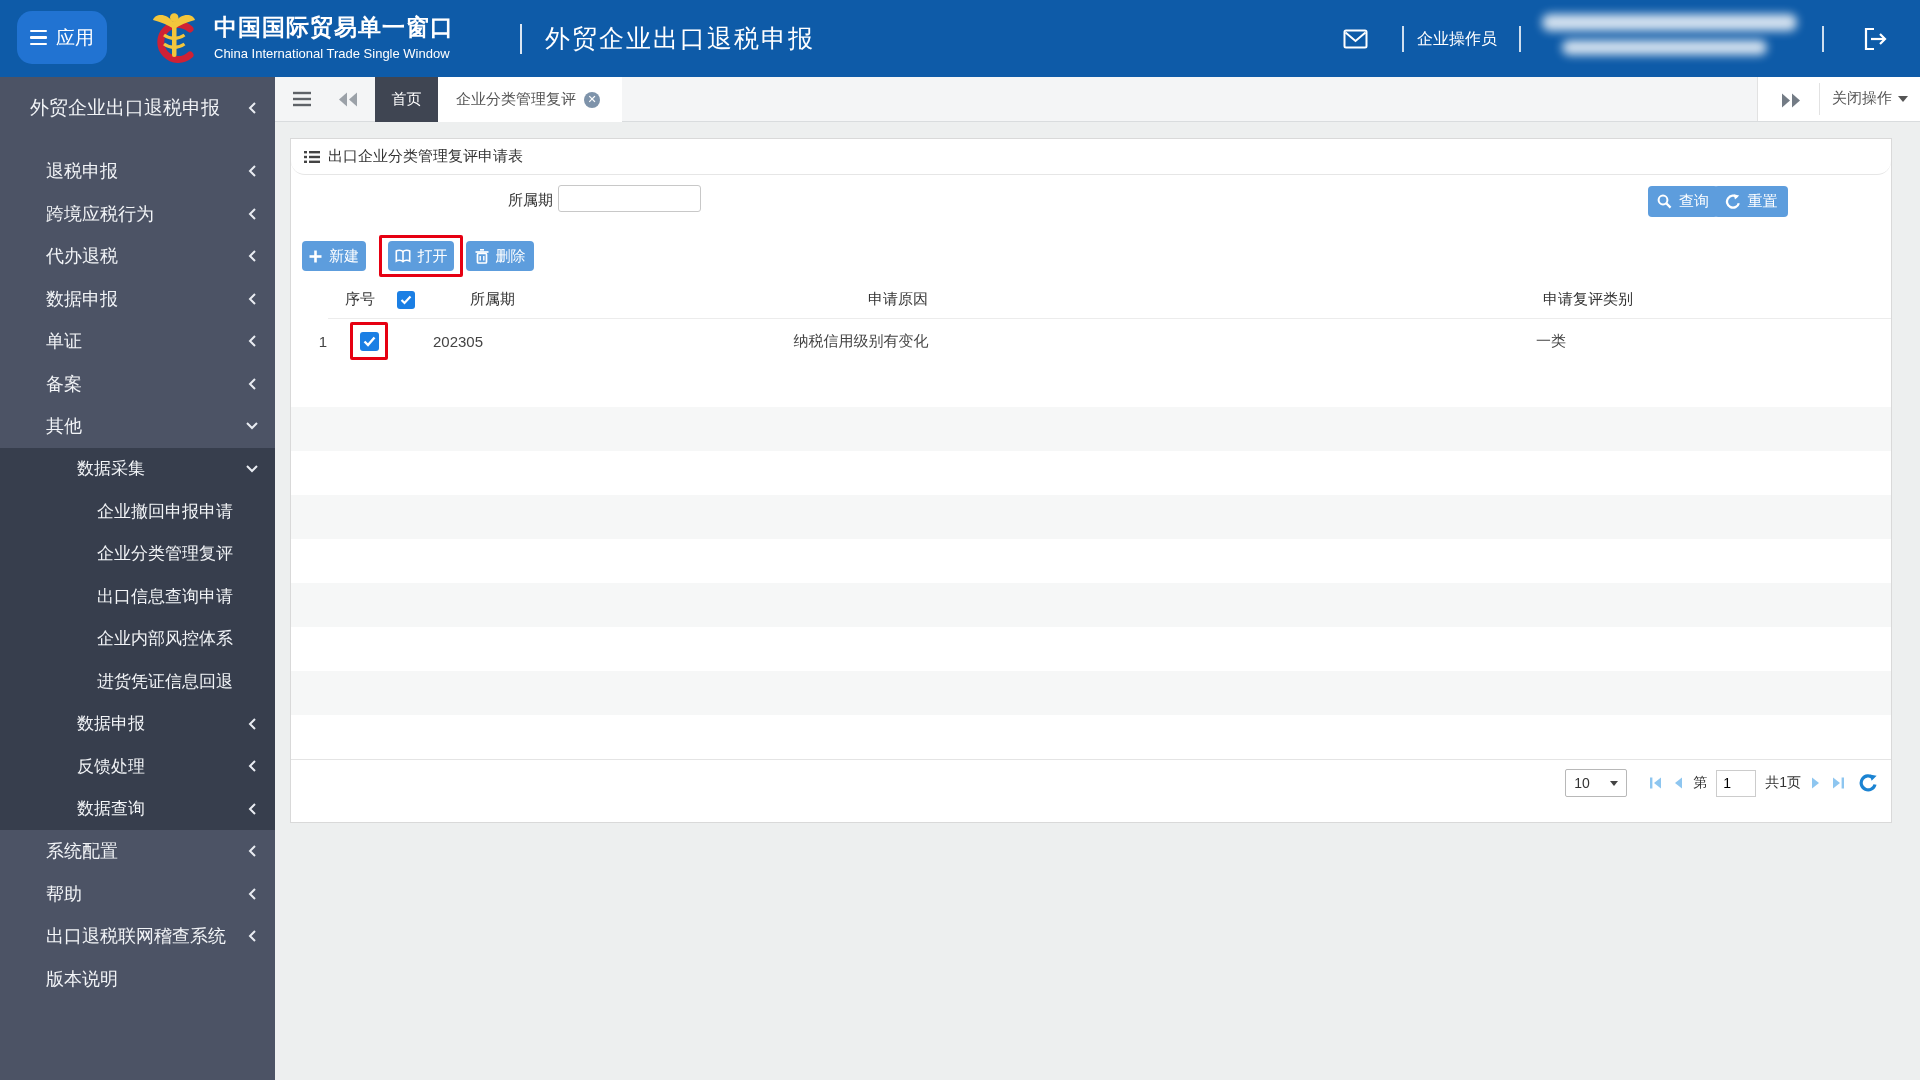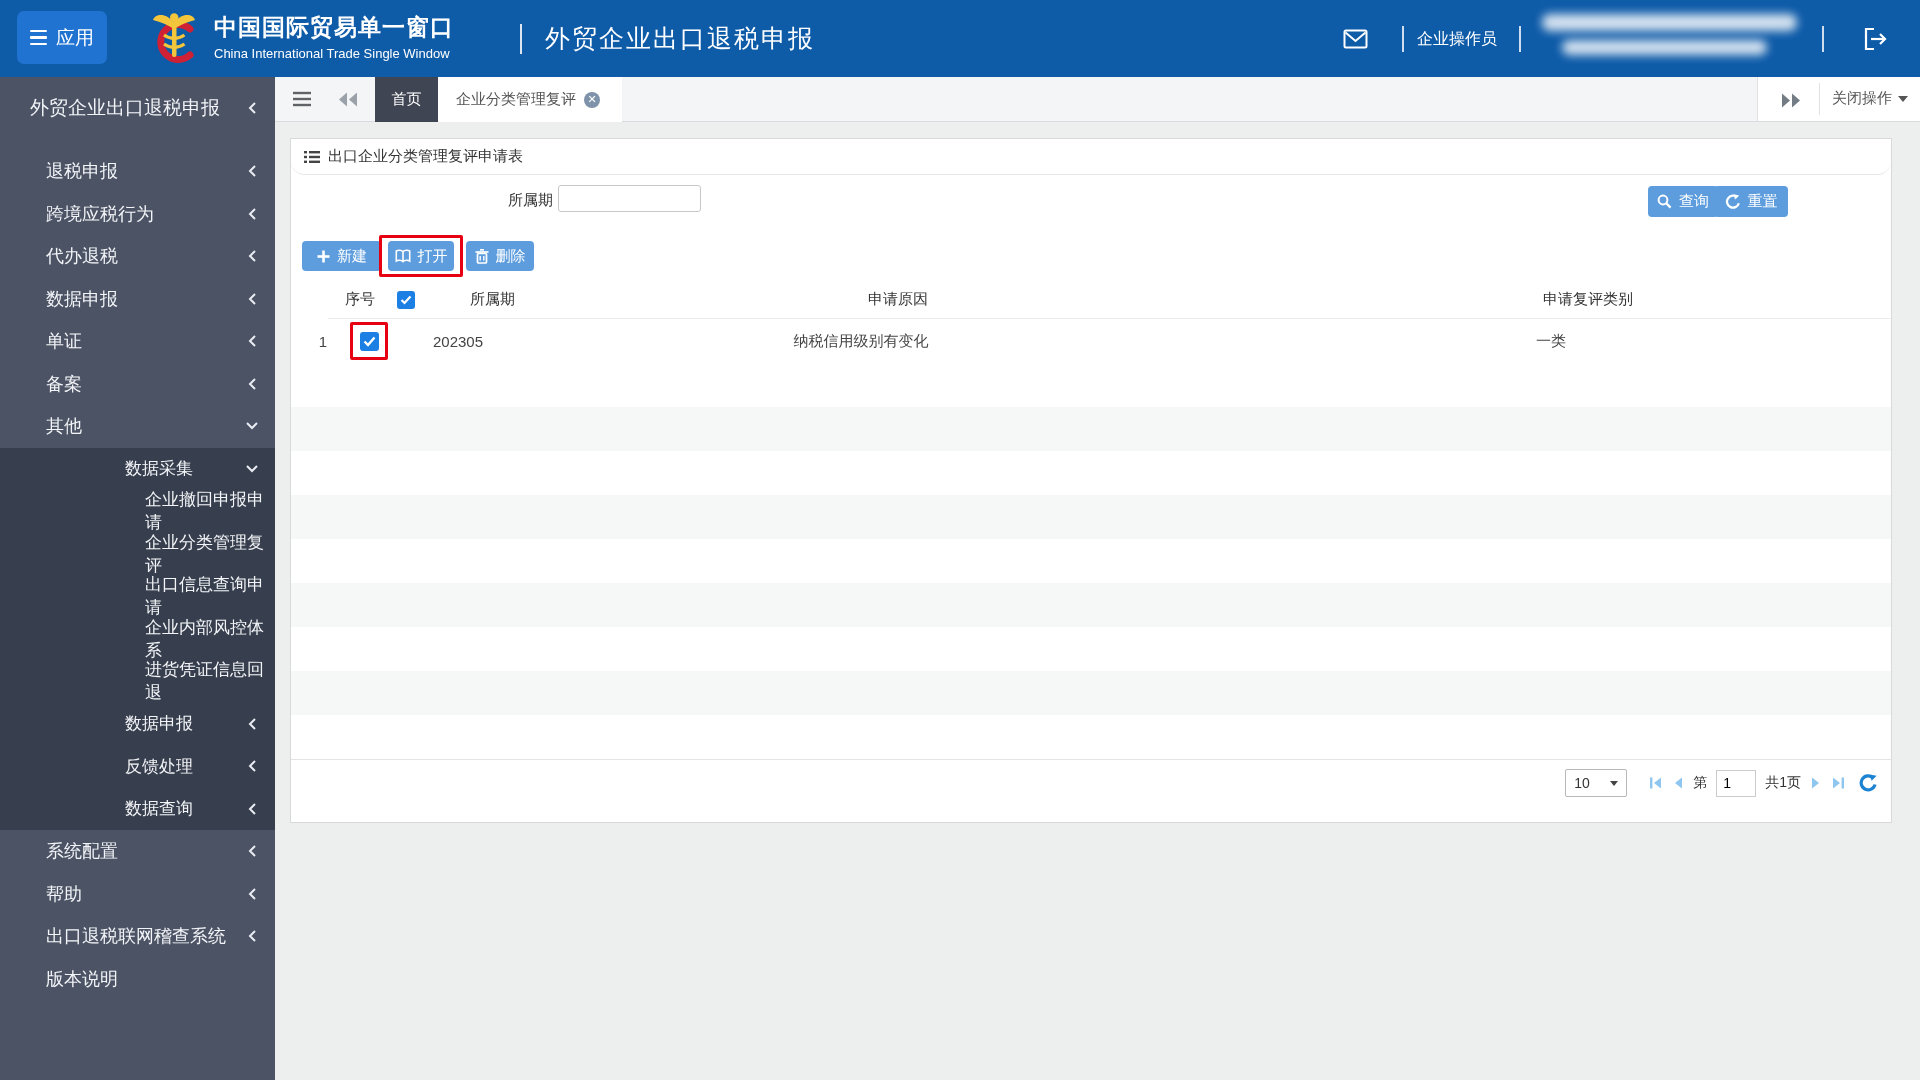--- a/index.html
+++ b/index.html
@@ -3,21 +3,21 @@
 <meta charset="utf-8">
 <style>
   * { margin:0; padding:0; box-sizing:border-box; }
   html,body { width:1920px; height:1080px; }
   body { font-family:"Liberation Sans","DejaVu Sans",sans-serif; background:#edefef; }
   .screen { position:relative; width:1920px; height:1080px; overflow:hidden; }
 
   
   .topbar { position:absolute; left:0; top:0; width:1920px; height:77px; background:#0e5ba8; }
   .app-btn { position:absolute; left:17px; top:11px; width:90px; height:53px; background:#2173d2;
-             border-radius:7px; color:#fff; display:flex; align-items:center; justify-content:center;
+             border-radius:15px; color:#fff; display:flex; align-items:center; justify-content:center;
              gap:9px; font-size:19px; cursor:pointer; }
   .hamb { display:inline-flex; flex-direction:column; gap:4px; }
   .hamb i { display:block; width:17px; height:2.5px; background:#fff; border-radius:1px; }
   .logo { position:absolute; left:146px; top:8px; }
   .brand { position:absolute; left:214px; top:12px; color:#fff; }
   .brand-title { font-size:23px; font-weight:bold; letter-spacing:1px; }
   .brand-sub { font-size:13px; margin-top:3px; }
   .vsep { position:absolute; top:24px; width:2px; height:30px; background:rgba(255,255,255,.85); }
   .module-title { position:absolute; left:545px; top:22px; color:#fff; font-size:25px; letter-spacing:2px; }
   .top-right-sep { position:absolute; top:26px; width:1.5px; height:26px; background:rgba(255,255,255,.8); }
@@ -26,21 +26,21 @@
   .redacted { position:absolute; background:rgba(255,255,255,.82); border-radius:8px; filter:blur(5px); }
   .logout-ico { position:absolute; left:1862px; top:26px; cursor:pointer; }
 
   
   .sidebar { position:absolute; left:0; top:77px; width:275px; height:1003px; background:#4c5365; color:#f2f4f7; }
   .side-title { position:absolute; top:0; left:0; right:0; height:73px; }
   .side-title span.t { position:absolute; left:30px; top:18px; font-size:19px; }
   .side-title .chev { position:absolute; right:18px; top:24px; }
   .side-menu { position:absolute; top:73px; left:0; right:0; }
   .side-item { position:relative; height:42.5px; display:flex; align-items:center; cursor:pointer; }
-  .side-item.sub { background:#373e4d;padding-left:48px; }
+  .side-item.sub { background:#373e4d; }
   .side-item .side-label { display:block; }
   .side-item.lvl1 .side-label { padding-left:46px; font-size:18px; }
   .side-item.lvl2 .side-label { padding-left:77px; font-size:17px; }
   .side-item.lvl3 .side-label { padding-left:97px; font-size:17px; }
   .chev { width:10px; height:14px; display:inline-flex; }
   .side-item .chev { position:absolute; right:18px; top:14px; }
   .chev.down { transform:rotate(-90deg); }
 
   
   .tabbar { position:absolute; left:275px; top:77px; width:1645px; height:45px; background:#f4f5f6;
@@ -67,21 +67,21 @@
   .panel-title { position:absolute; left:0; top:0; right:0; height:36px; border-bottom:1px solid #e6e6e6;
                  display:flex; align-items:center; padding-left:13px; gap:8px; font-size:15px; color:#333; font-weight:500;border-radius:14px; }
   .filter-label { position:absolute; left:162px; top:52px; width:100px; text-align:right; font-size:15px; color:#333; }
   .filter-input { position:absolute; left:267px; top:46px; width:143px; height:27px; border:1px solid #c8c8c8;
                   border-radius:3px; font-size:14px; padding:0 6px; outline:none; }
   .btn { background:#5d9ddd; color:#fff; border:none; border-radius:4px; font-size:15px;
          display:inline-flex; align-items:center; justify-content:center; gap:7px; cursor:pointer;
          font-family:inherit; }
   .btn-query { position:absolute; left:1345px; top:47px; width:70px; height:31px;margin-left:12px; }
   .btn-reset { position:absolute; left:1423px; top:47px; width:74px; height:31px; }
-  .btn-new  { position:absolute; left:11px;  top:102px; width:80px; height:30px; }
+  .btn-new  { position:absolute; left:11px;  top:102px; width:64px; height:30px; }
   .btn-open { position:absolute; left:97px;  top:102px; width:66px; height:30px; }
   .btn-del  { position:absolute; left:175px; top:102px; width:68px; height:30px; }
   .ann { position:absolute; border:3px solid #e60012; border-radius:2px; pointer-events:none; }
   .ann-open { left:88px; top:96px; width:84px; height:42px; }
   .ann-cb   { left:59px; top:183px; width:38px; height:38px; }
 
   
   .thead { position:absolute; left:0; top:142px; right:0; height:38px; border-bottom:1px solid #ececec;
            font-size:15px; color:#333;margin-left:37px; }
   .trow  { position:absolute; left:0; top:180px; right:0; height:44px; font-size:15px; color:#444; }

